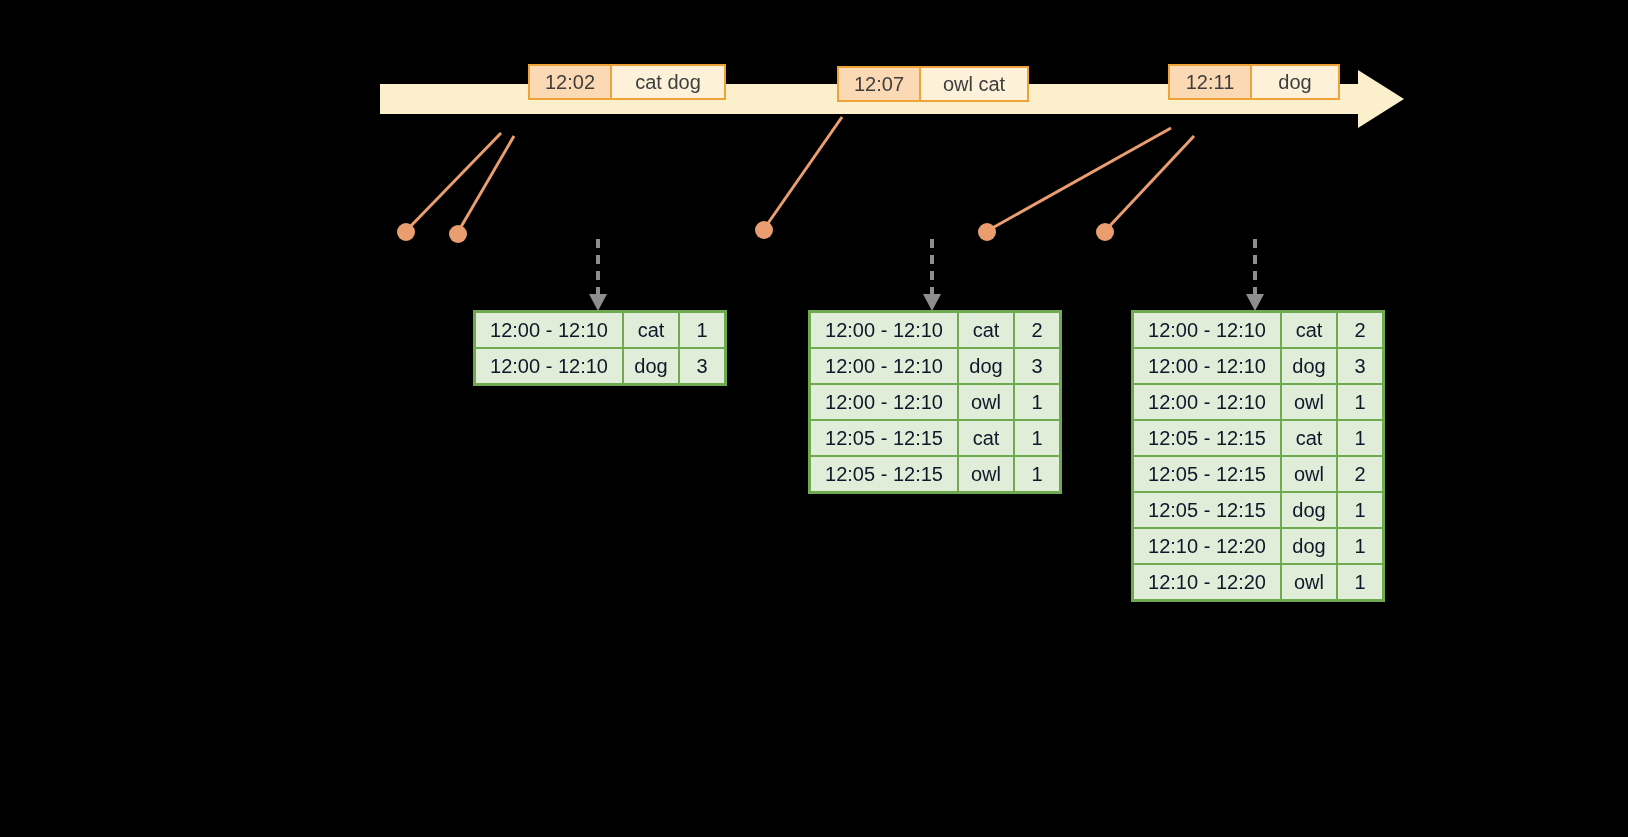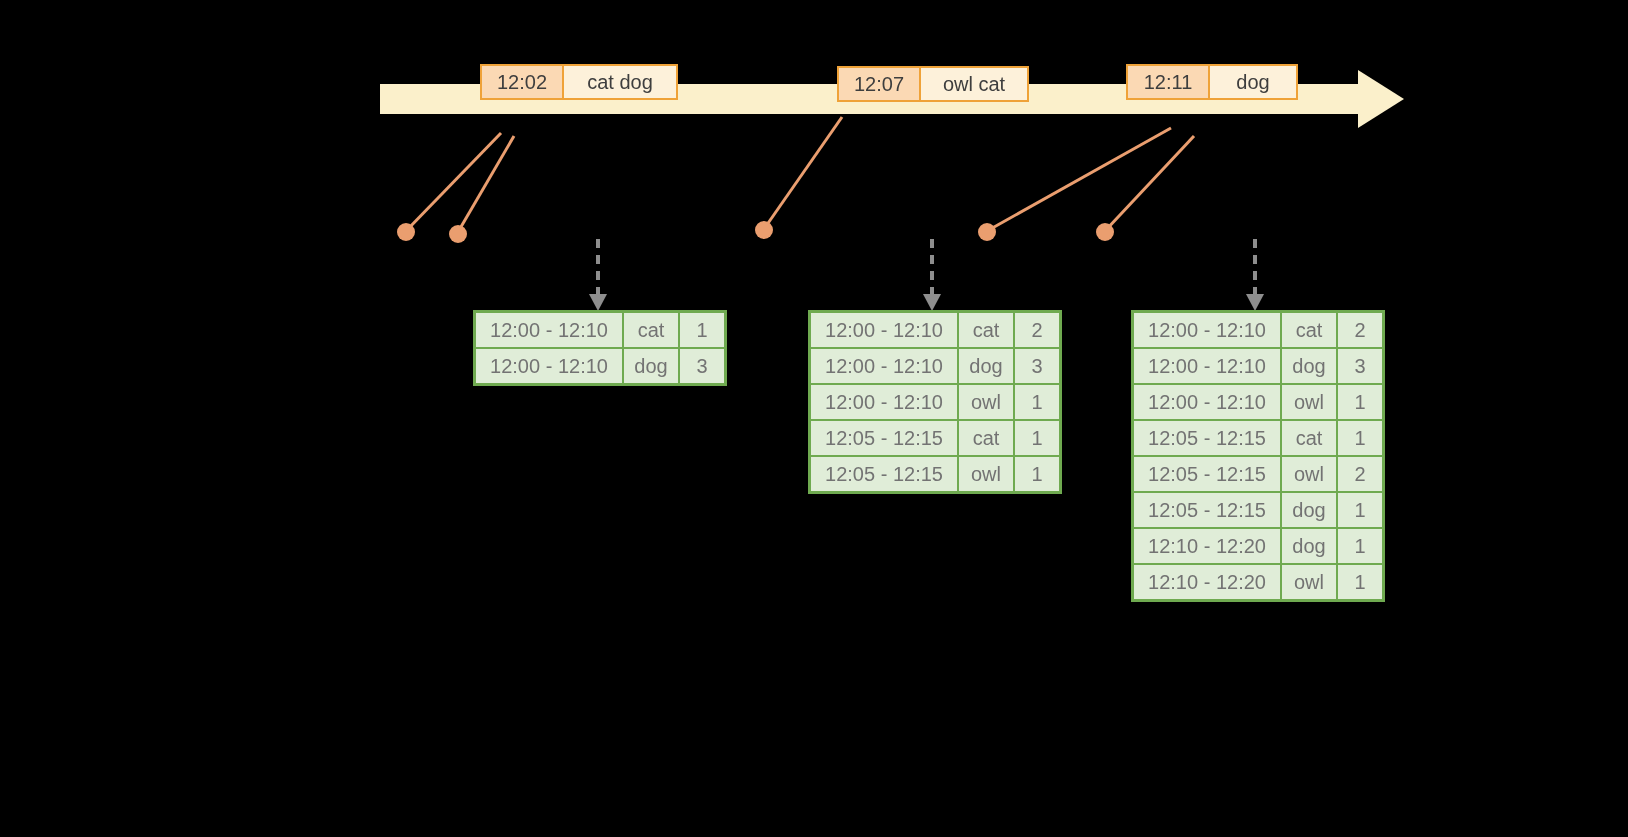--- a/index.html
+++ b/index.html
@@ -41,39 +41,39 @@
     height: 32px;
     text-align: center; vertical-align: middle;
     font-size: 20px; color: #3E3E3E;
     white-space: nowrap;
   }
   .event-table .cell.time  { width: 80px;  background: #FBD9B4; }
   .event-table .cell.words { background: #FDF1DA; }
   .evt1 .cell.words { width: 112px; margin-top: 12px; }
   .evt2 .cell.words { width: 106px; }
   .evt3 .cell.words { width: 86px; }
-  .evt1 { left: 480px;  top: 64px; }
+  .evt1 { left: 528px;  top: 64px; }
   .evt2 { left: 837px;  top: 66px; }
-  .evt3 { left: 1126px; top: 64px; }
+  .evt3 { left: 1168px; top: 64px; }
 
   
   .result-table {
     position: absolute;
     display: table;
     border-collapse: collapse;
     border: 3px solid #6FAA50;
   }
   .result-table .row { display: table-row; }
   .result-table .cell {
     display: table-cell;
     border: 2px solid #6FAA50;
     background: #E0EDD8;
     height: 34px;
     text-align: center; vertical-align: middle;
-    font-size: 20px; color: #737373;
+    font-size: 20px; color: #0f172a;
     white-space: nowrap;
   }
   .result-table .cell.window { width: 146px; }
   .result-table .cell.word   { width: 54px; }
   .result-table .cell.count  { width: 44px; }
   .rt1 { left: 473px;  top: 310px; }
   .rt2 { left: 808px;  top: 310px; }
   .rt3 { left: 1131px; top: 310px; }
 </style>
 </head>

